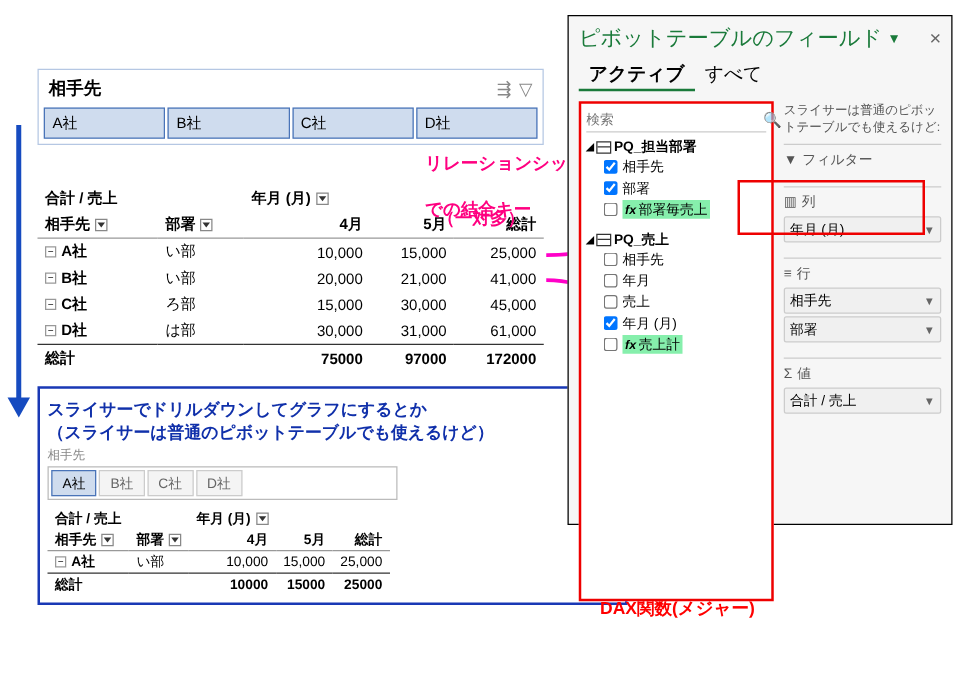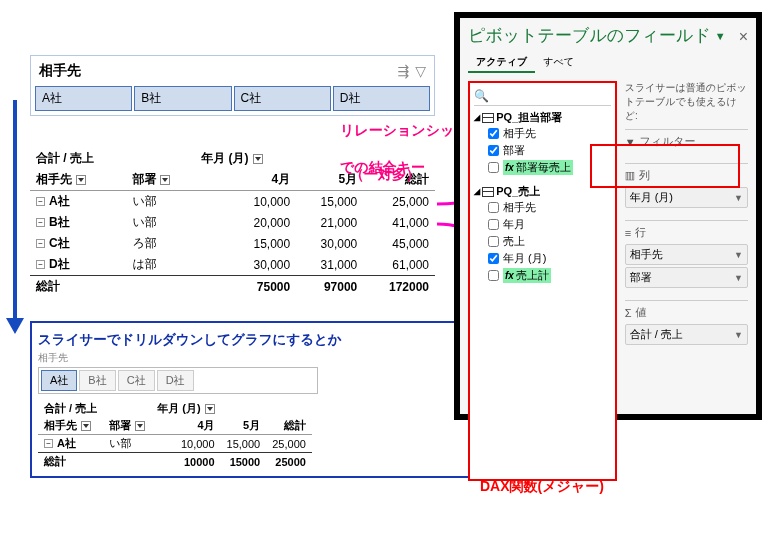--- a/index.html
+++ b/index.html
@@ -17,35 +17,35 @@
   .hdr-row td { font-weight: bold; border-bottom: 1px solid #999; }
   .drop { display:inline-block; width:10px; height:10px; border:1px solid #888; margin-left:4px; position:relative; vertical-align:middle;}
   .drop::after { content:""; position:absolute; left:1px; top:2px; border-left:3px solid transparent; border-right:3px solid transparent; border-top:4px solid #333;}
   .row-label { display:inline-flex; align-items:center; gap:4px;}
   .collapse-box { display:inline-block; width:9px; height:9px; border:1px solid #999; background:#fff; font-size:8px; line-height:8px; text-align:center;}
   .num { text-align: right; }
   .total-row td { font-weight: bold; border-top:1px solid #333;}
   .annotation { color: #ff0080; font-weight: bold; font-size: 14px; position: absolute; }
   .annotation-blue { color: #1030aa; font-weight: bold; font-size: 13.5px; }
   .ann-red { color: #ff0000; font-weight: bold; font-size: 14px; position:absolute; }
-  .mini-box { border: 2px solid #1938b5; margin-top: 24px; padding: 8px 6px 6px 6px; width: 472px; }
+  .mini-box { border: 2px solid #1938b5; margin-top: 12px; padding: 8px 6px 6px 6px; width: 472px; }
   .mini-slicer { border:1px solid #bbb; padding:2px; display:flex; gap:2px; width:280px;}
   .mini-slicer .sel { background:#cfdcee; border:1px solid #4a74b8; padding:2px 8px; font-size:11px;}
   .mini-slicer .unsel { background:#f4f4f4; border:1px solid #ccc; padding:2px 8px; font-size:11px; color:#666;}
   .mini-pivot { border-collapse:collapse; font-size:11px; margin-top:6px;}
   .mini-pivot td { padding:1px 6px; white-space:nowrap;}
   .mini-hdr td { font-weight:bold; border-bottom:1px solid #999;}
   .mini-total td { font-weight:bold; border-top:1px solid #333;}
   
-  .pane { position:absolute; right:6px; top:12px; width:308px; height:408px; border:6px solid #000000; background:#f6f6f6; padding:6px 8px;}
+  .pane { position:absolute; right:6px; top:12px; width:308px; height:408px; border:1px solid #000000; background:#f6f6f6; padding:6px 8px;}
   .pane-title { font-size:17px; color:#1a7a3a; display:flex; align-items:center;}
   .pane-title .drop-icon { font-size:11px; margin-left:4px;}
   .pane-close { position:absolute; right:8px; top:10px; font-size:16px; color:#666; cursor:pointer;}
   .tabs { display:flex; gap:0; margin-top:6px;}
-  .tab { padding:2px 8px; font-size:10px; cursor:pointer;}
+  .tab { padding:2px 8px; font-size:15px; cursor:pointer;}
   .tab.active { font-weight:bold; border-bottom:2px solid #1a7a3a;}
   .hint { font-size:10px; color:#555; margin-top:4px;}
   .gear-btn { border:1px solid #bbb; padding:2px 6px; background:#fff; display:inline-block; margin-left:6px;}
   .pane-cols { display:flex; gap:8px; margin-top:8px; height:400px;}
   .fld-list { width:156px; border:2px solid #ee0000; background:#fff; position:relative; padding:4px;}
   .search-row { display:flex; align-items:center; border-bottom:1px solid #ccc; padding:2px 0; margin-bottom:4px;}
   .search-row input { border:none; background:transparent; font-size:11px; flex:1; outline:none;}
   .search-row .mag { color:#888; font-size:12px;}
   .tbl-node { font-size:11px; margin:2px 0;}
   .tbl-hdr { display:flex; align-items:center; gap:2px; font-weight:bold;}
@@ -157,20 +157,21 @@
           <td></td>
           <td class="num">75000</td>
           <td class="num">97000</td>
           <td class="num">172000</td>
         </tr>
   </tbody>
     </table>
 
   <div class="mini-box">
     <div class="annotation-blue">スライサーでドリルダウンしてグラフにするとか</div>
+    <div class="annotation-blue">（スライサーは普通のピボットテーブルでも使えるけど）</div>
     <div style="font-size:10px; color:#888; margin:2px 0;">相手先</div>
     <div class="mini-slicer">
       <div class="sel">A社</div>
       <div class="unsel">B社</div>
       <div class="unsel">C社</div>
       <div class="unsel">D社</div>
     </div>
     <table class="mini-pivot">
       <tbody>
           <tr>
@@ -244,20 +245,21 @@
   <span class="pane-close">×</span>
   <div class="tabs">
     <div class="tab active">アクティブ</div>
     <div class="tab">すべて</div>
   </div>
 
   <div class="pane-cols">
 
     <div class="fld-list">
       <div class="search-row">
+        <input placeholder="検索" style="">
         <span class="mag">🔍</span>
       </div>
 
       <div class="tbl-node">
         <div class="tbl-hdr">
             <span class="tri">◢</span>
             <span class="tblicon"></span>
             <span>PQ_担当部署</span>
           </div>
         <div class="fld">

